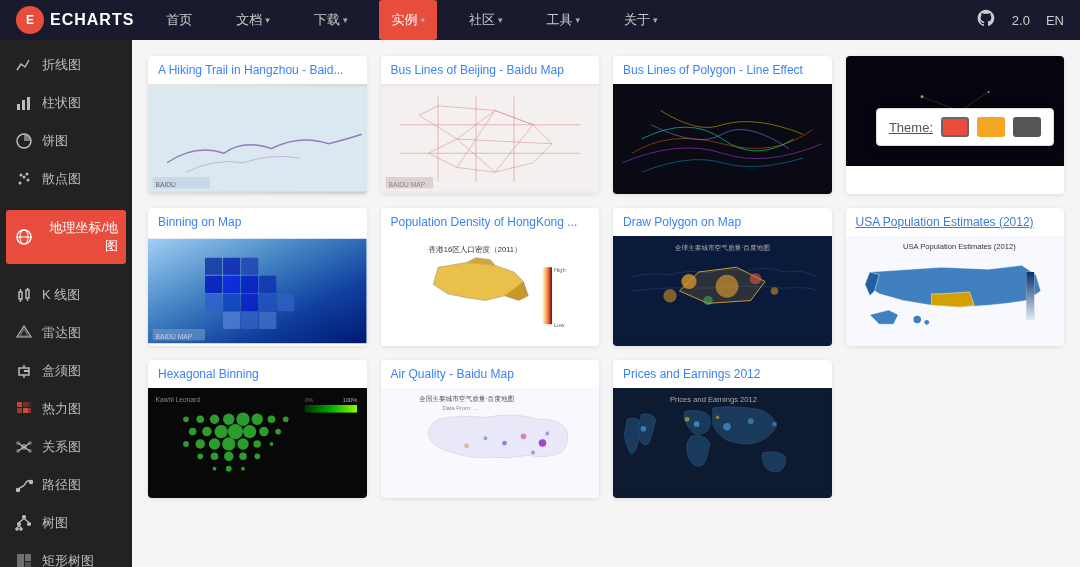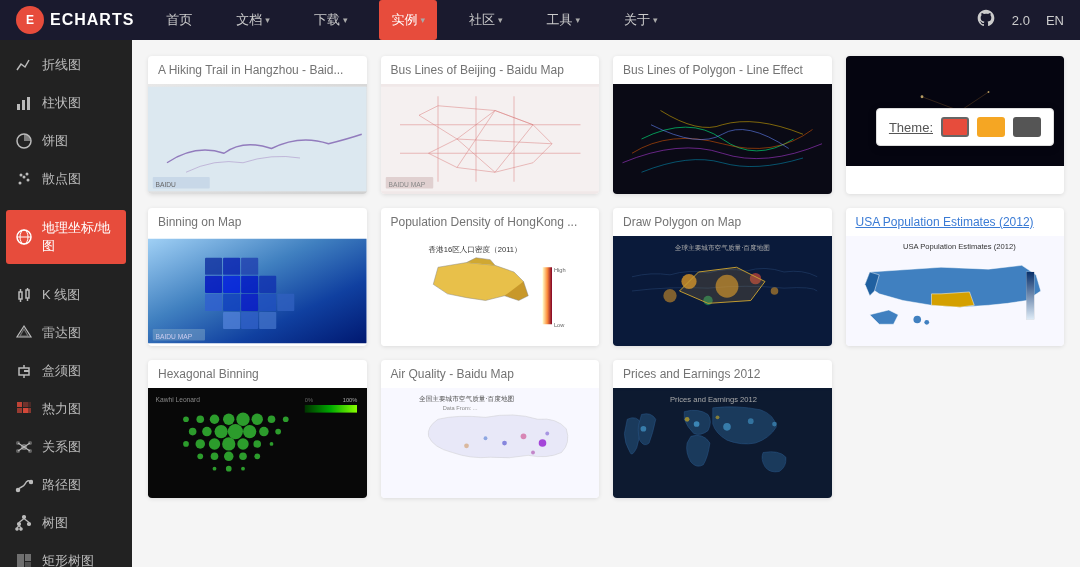--- a/index.html
+++ b/index.html
@@ -55,20 +55,21 @@
       flex-shrink: 0;
       overflow-y: auto;
       padding: 6px 0;
     }
     .sidebar-item {
       display: flex; align-items: center; gap: 8px;
       padding: 9px 14px;
       color: #bbb;
       font-size: 13px;
       cursor: pointer;
+      text-align: right;
     }
     .sidebar-item.active { background: #e74c3c; color: white; border-radius: 3px; margin: 12px 6px; padding: 9px 8px; }
     .sidebar-icon { width: 20px; height: 20px; display: flex; align-items: center; justify-content: center; flex-shrink: 0; }
 
     
     .content {
       flex: 1;
       overflow-y: auto;
       padding: 16px;
       background: #f5f5f5;
@@ -107,21 +108,21 @@
     }
     .chart-card {
       background: white;
       border-radius: 4px;
       overflow: hidden;
       box-shadow: 0 1px 4px rgba(0,0,0,0.1);
       cursor: pointer;
     }
     .chart-title {
       font-size: 12px;
-      color: #737373;
+      color: #3b82f6;
       padding: 7px 10px;
       font-weight: 500;
       white-space: nowrap;
       overflow: hidden;
       text-overflow: ellipsis;
     }
     .chart-title.link { color: #3a7bd5; text-decoration: underline; }
     .chart-thumb {
       width: 100%;
       height: 110px;

